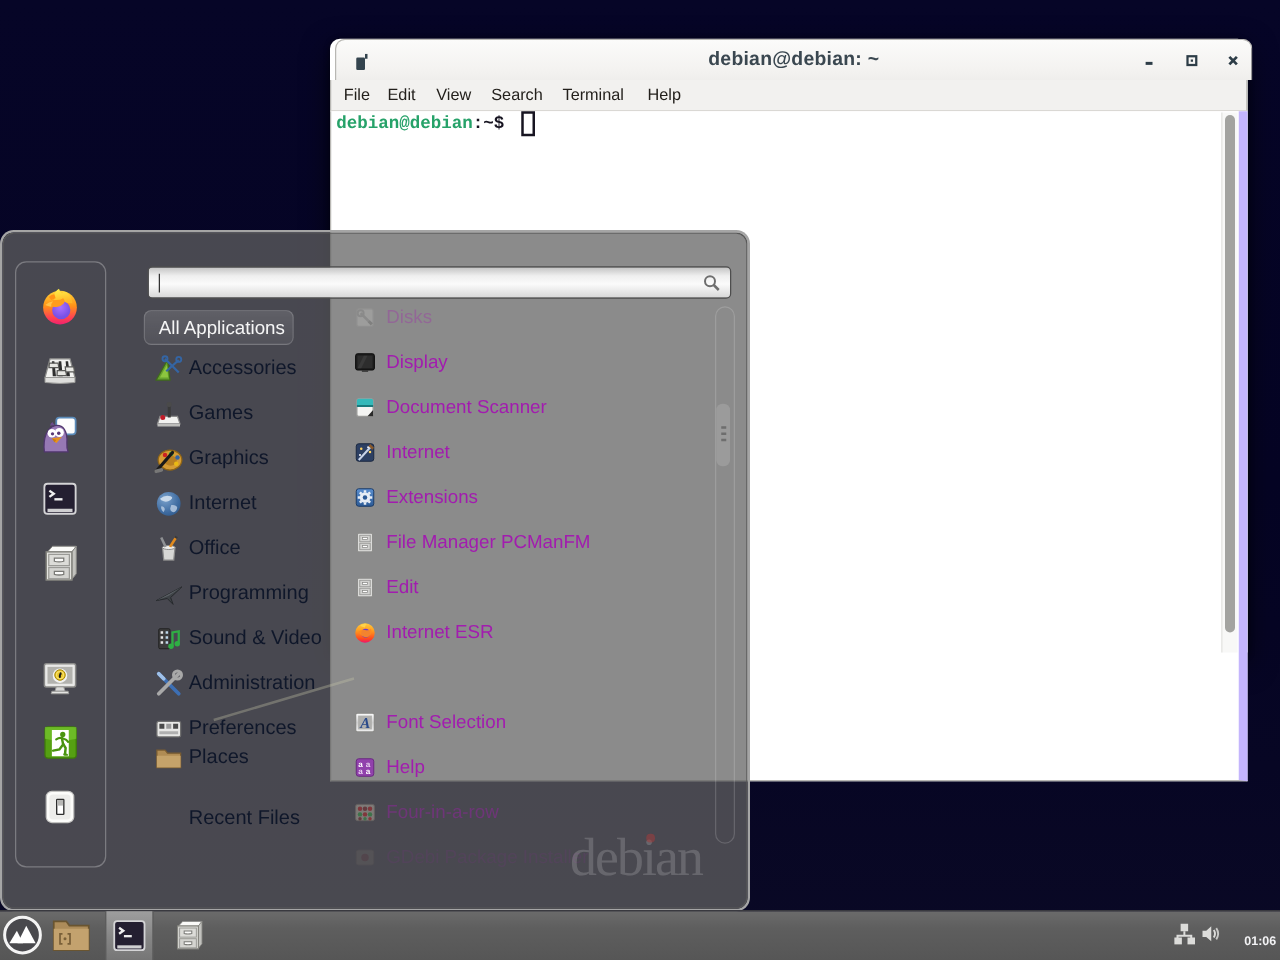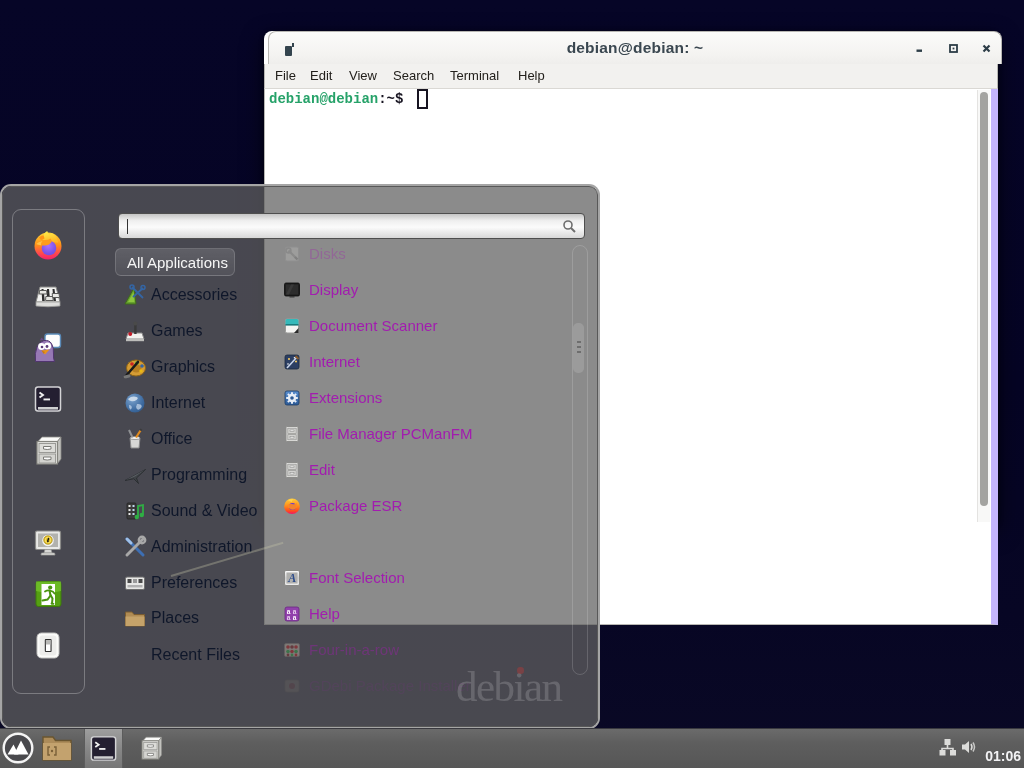--- a/index.html
+++ b/index.html
@@ -62,21 +62,21 @@
     background:#a3a3a0; border-radius:4px;
   }
 
   
   #taskbar {
     position:absolute; left:0; top:728px; width:1024px; height:40px;
     background:linear-gradient(180deg,#6b6b6b 0%, #5e5e5e 35%, #565656 100%);
     border-top:1px solid #39393f;
   }
   #taskclock {
-    position:absolute; right:3px; top:748px; font-size:14px; font-weight:bold; color:#f2f2f4;
+    position:absolute; right:3px; top:748px; font-size:10px; font-weight:bold; color:#f2f2f4;
   }
   #activebtn {
     position:absolute; left:84px; top:0px; width:39px; height:40px;
     background:linear-gradient(180deg,#9e9e9e 0%, #858585 55%, #757575 100%);
     border-left:1px solid #5c5c5c; border-right:1px solid #5c5c5c;
   }
 
   
   #menu {
     position:absolute; left:2px; top:186px; width:596px; height:541px;
@@ -365,21 +365,21 @@
 <div class="cat" style="top:377.5px">
       <svg class="ic" width="24" height="24" viewBox="0 0 24 24">
         <rect x="2.5" y="6" width="19" height="12.5" rx="1.5" fill="#e8e8e6" stroke="#6f6f6f" stroke-width="1"></rect>
         <rect x="4.5" y="8" width="4" height="4" fill="#4a4a4a"></rect>
         <rect x="10" y="8" width="4" height="4" fill="#9a9a9a"></rect>
         <rect x="15.5" y="8" width="4" height="4" fill="#4a4a4a"></rect>
         <rect x="4.5" y="14" width="15" height="2.4" fill="#b0b0b0"></rect>
       </svg>
       <span class="tx">Preferences</span>
     </div>
-<div class="cat" style="top:413px">
+<div class="cat" style="top:401px">
       <svg class="ic" width="24" height="24" viewBox="0 0 24 24">
         <path d="M2.5 6 L9 6 L11 8.5 L21.5 8.5 L21.5 20 L2.5 20 Z" fill="#b08c54" stroke="#7a5c30" stroke-width="1"></path>
         <path d="M2.5 10.5 L21.5 10.5 L21.5 20 L2.5 20 Z" fill="#c5a36a"></path>
       </svg>
       <span class="tx">Places</span>
     </div>
 <div class="cat" style="top:449.5px">
       <span class="tx">Recent Files</span>
     </div>
 <div class="app" style="top:49px;opacity:0.32;">
@@ -473,21 +473,21 @@
             <stop offset="0.4" stop-color="#ff9a1f"></stop>
             <stop offset="0.8" stop-color="#ff4a1d"></stop>
             <stop offset="1" stop-color="#f0136e"></stop>
           </linearGradient>
         </defs>
 <circle cx="9" cy="9.3" r="7.8" fill="url(#fxr)"></circle>
 <path d="M5 3.5 Q7.5 1.5 10.5 2.2 Q8.8 3.5 9 5 Q6.8 4.2 5 3.5Z" fill="#ffd34a"></path>
 <circle cx="9.5" cy="9.5" r="3.6" fill="#6838d0"></circle>
 <path d="M4 8.2 Q6.2 6.5 9 7 Q12.2 7.8 13.6 6 Q15 8.5 13.2 11 Q11.5 13.3 8.6 12.6 Q5.2 11.6 4 8.2Z" fill="#ff8a1f" opacity="0.92"></path>
       </svg>
-      <span class="tx">Package ESR</span>
+      <span class="tx">Internet ESR</span>
     </div>
 <div class="app" style="top:373px;">
       <svg class="ic" width="18" height="18" viewBox="0 0 18 18">
         <defs>
           <linearGradient id="fsg" x1="0" y1="0" x2="0" y2="1">
             <stop offset="0" stop-color="#fdfdfd"></stop>
             <stop offset="0.5" stop-color="#d0d0d0"></stop>
             <stop offset="1" stop-color="#efefef"></stop>
           </linearGradient>
         </defs>

